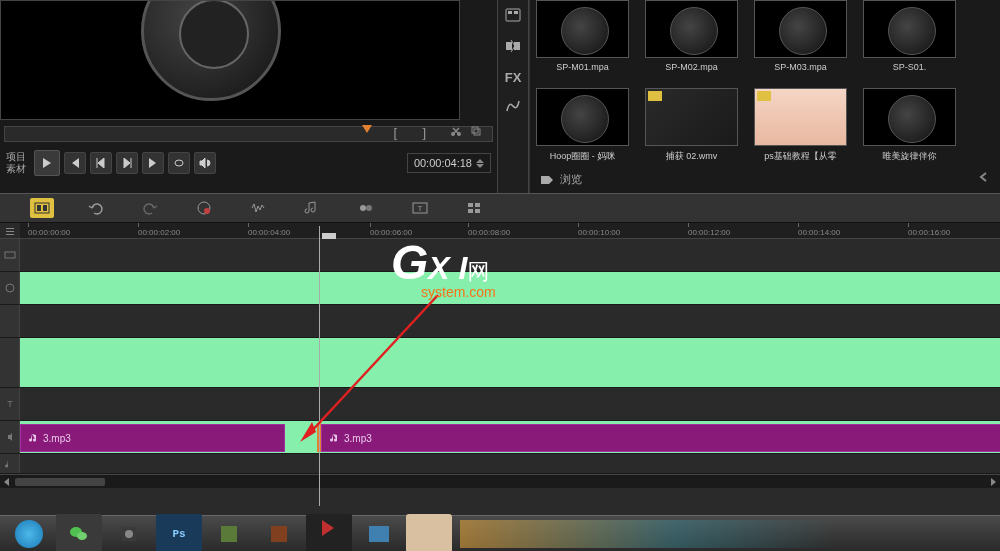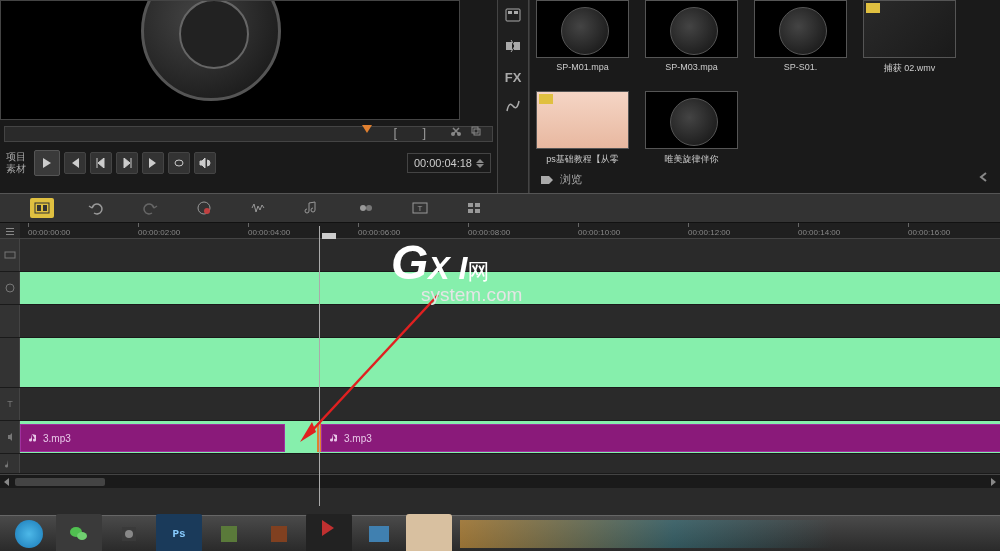--- a/index.html
+++ b/index.html
@@ -87,21 +87,21 @@
 .tb-ps { background: #1a3a5a; color: #8cf; font-size: 11px; font-weight: bold; }
 .tb-tri { background: #222; position: relative; }
 .tb-tri::after { content: ''; position: absolute; left: 16px; top: 6px; width: 0; height: 0; border-top: 8px solid transparent; border-bottom: 8px solid transparent; border-left: 12px solid #c03030; }
 .tb-face { background: #d8c0a0; border-radius: 3px; }
 .tb-gradient { flex: 1; height: 28px; background: linear-gradient(90deg, rgba(255,180,60,0.5), rgba(60,180,200,0.3) 40%, rgba(40,40,40,0) 70%); margin-left: 4px; }
 
 .watermark { position: absolute; left: 391px; top: 235px; z-index: 10; color: #fff; font-family: Georgia, serif; pointer-events: none; }
 .watermark .g { font-size: 48px; font-style: italic; font-weight: bold; }
 .watermark .xi { font-size: 32px; font-style: italic; font-weight: bold; }
 .watermark .cn { font-size: 22px; }
-.watermark .sys { font-size: 19px; color: #e5e5e5; margin-left: 30px; margin-top: -6px; }
+.watermark .sys { font-size: 14px; color: #f97316; margin-left: 30px; margin-top: -6px; }
 
 .arrow-annot { position: absolute; left: 298px; top: 290px; z-index: 9; pointer-events: none; }
 </style>
 </head>
 <body>
 
 <div class="top-area">
   <div class="preview-panel">
     <div class="preview-video">
       <div class="record-circle">
@@ -191,25 +191,33 @@
   </div>
 
   <div class="library-panel">
     <div class="lib-grid" id="lib-grid">
         <div class="lib-item">
           <div class="lib-thumb audio"></div>
           <div class="lib-label">SP-M01.mpa</div>
         </div>
         <div class="lib-item">
           <div class="lib-thumb audio"></div>
+          <div class="lib-label">SP-M02.mpa</div>
+        </div>
+        <div class="lib-item">
+          <div class="lib-thumb audio"></div>
           <div class="lib-label">SP-M03.mpa</div>
         </div>
         <div class="lib-item">
           <div class="lib-thumb audio"></div>
           <div class="lib-label">SP-S01.</div>
+        </div>
+        <div class="lib-item">
+          <div class="lib-thumb audio"></div>
+          <div class="lib-label">Hoop圈圈 - 妈咪</div>
         </div>
         <div class="lib-item">
           <div class="lib-thumb video1">
             <div class="badge"></div>
           </div>
           <div class="lib-label">捕获 02.wmv</div>
         </div>
         <div class="lib-item">
           <div class="lib-thumb video2">
             <div class="badge"></div>
@@ -298,21 +306,21 @@
           <rect x="1" y="2" width="8" height="1"></rect>
           <rect x="1" y="5" width="8" height="1"></rect>
           <rect x="1" y="8" width="8" height="1"></rect>
         </svg>
       </div>
     <div class="tl-ruler-ticks" id="ruler-ticks">
       <div class="tl-playhead-marker"></div>
     <div class="tl-tick" style="left: 8px;">00:00:00:00</div>
         <div class="tl-tick" style="left: 118px;">00:00:02:00</div>
         <div class="tl-tick" style="left: 228px;">00:00:04:00</div>
-        <div class="tl-tick" style="left: 338px;">00:00:06:00</div>
+        <div class="tl-tick" style="left: 350px;">00:00:06:00</div>
         <div class="tl-tick" style="left: 448px;">00:00:08:00</div>
         <div class="tl-tick" style="left: 558px;">00:00:10:00</div>
         <div class="tl-tick" style="left: 668px;">00:00:12:00</div>
         <div class="tl-tick" style="left: 778px;">00:00:14:00</div>
         <div class="tl-tick" style="left: 888px;">00:00:16:00</div>
       </div>
   </div>
 
   <div class="tl-tracks">
     <div class="tl-track">

